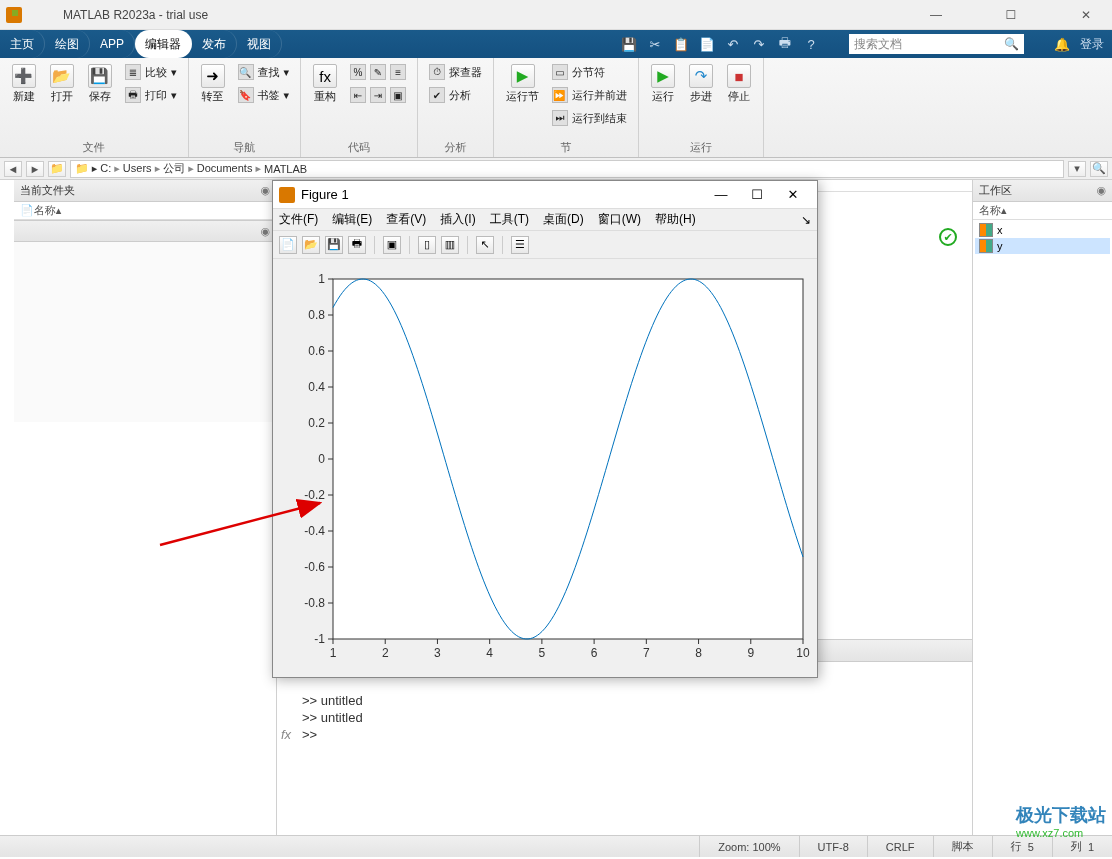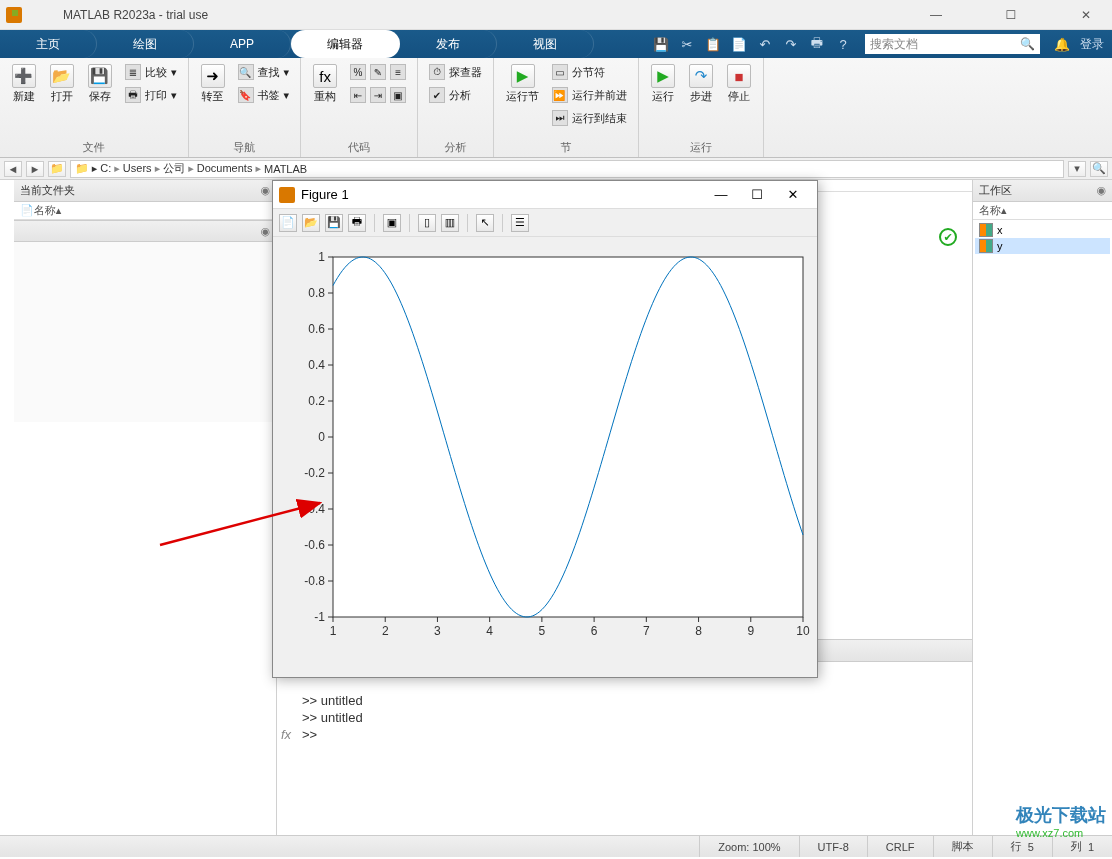--- a/index.html
+++ b/index.html
@@ -3,25 +3,25 @@
 <meta charset="utf-8">
 <style>
 * { margin:0; padding:0; box-sizing:border-box; font-family:"Microsoft YaHei",Arial,sans-serif; }
 body { width:1112px; height:859px; background:#fff; overflow:hidden; font-size:12px; position:relative; }
 .titlebar { height:30px; background:#f0f0f0; border-bottom:1px solid #ddd; display:flex; align-items:center; padding:0 6px;gap:35px; }
 .titlebar .logo { width:16px; height:16px; background:#d97800; border-radius:2px; margin-right:6px; position:relative; }
 .titlebar .logo::before { content:""; position:absolute; width:6px; height:6px; background:#8a2; top:3px; left:6px; }
 .titlebar .title { color:#444; font-size:12px; flex:1; }
 .titlebar .winbtn { width:40px; height:28px; display:flex; align-items:center; justify-content:center; color:#555; font-family:Arial; }
 .tabs { height:28px; background:linear-gradient(#1a5a8a,#145080); display:flex; align-items:stretch; }
-.tab { padding:0 36px; color:#fff; display:flex; align-items:center; font-size:12px; cursor:pointer; border-right:1px solid rgba(255,255,255,.15);border-radius:14px; }
+.tab { padding:0 10px; color:#fff; display:flex; align-items:center; font-size:12px; cursor:pointer; border-right:1px solid rgba(255,255,255,.15);border-radius:14px; }
 .tab.active { background:#fff; color:#000; }
 .tabs .qat { margin-left:auto; display:flex; align-items:center; padding:0 8px; gap:10px; color:#cde; }
 .tabs .qat .ic { width:16px; height:16px; display:flex; align-items:center; justify-content:center; font-size:13px; }
-.tabs .search { width:175px; height:20px; background:#fff; margin:4px 4px; display:flex; align-items:center; padding:0 5px; color:#888; }
+.tabs .search { width:175px; height:20px; background:#fff; margin:4px 20px; display:flex; align-items:center; padding:0 5px; color:#888; }
 .tabs .search .sl { flex:1; }
 .ribbon { height:100px; background:linear-gradient(#f7f7f7,#ededed); border-bottom:1px solid #c0c0c0; display:flex; align-items:stretch; }
 .rgroup { border-right:1px solid #d0d0d0; padding:4px 8px 2px; display:flex; flex-direction:column; }
 .rgroup .row { flex:1; display:flex; align-items:flex-start; gap:6px; }
 .rgroup .lbl { text-align:center; color:#666; font-size:11px; padding-top:2px; }
 .bigbtn { display:flex; flex-direction:column; align-items:center; gap:1px; padding:2px 4px; cursor:pointer; }
 .bigbtn .ic { width:24px; height:24px; border:1px solid #bbb; background:linear-gradient(#fff,#e8e8e8); border-radius:2px; display:flex; align-items:center; justify-content:center; font-size:15px; }
 .bigbtn .tx { font-size:11px; color:#222; }
 .smbtn { display:flex; align-items:center; gap:4px; font-size:11px; color:#222; padding:2px 3px; cursor:pointer; }
 .smbtn .ic { width:16px; height:16px; background:#e0e0e0; border:1px solid #bbb; display:flex; align-items:center; justify-content:center; font-size:10px; }
@@ -297,20 +297,32 @@
 <div class="greencheck">✔</div>
 
 <div class="figwin">
   <div class="ftitle">
     <div class="logo"></div>
     <div class="t">Figure 1</div>
     <div class="wb">—</div>
     <div class="wb">☐</div>
     <div class="wb">✕</div>
   </div>
+  <div class="fmenu">
+    <span>文件(F)</span>
+    <span>编辑(E)</span>
+    <span>查看(V)</span>
+    <span>插入(I)</span>
+    <span>工具(T)</span>
+    <span>桌面(D)</span>
+    <span>窗口(W)</span>
+    <span>帮助(H)</span>
+    <span style="flex:1"></span>
+      <span>↘</span>
+  </div>
   <div class="ftb">
     <span class="ic">📄</span>
     <span class="ic">📂</span>
     <span class="ic">💾</span>
     <span class="ic">🖶</span>
     <span class="sep"></span>
     <span class="ic">▣</span>
     <span class="sep"></span>
     <span class="ic">▯</span>
     <span class="ic">▥</span>

